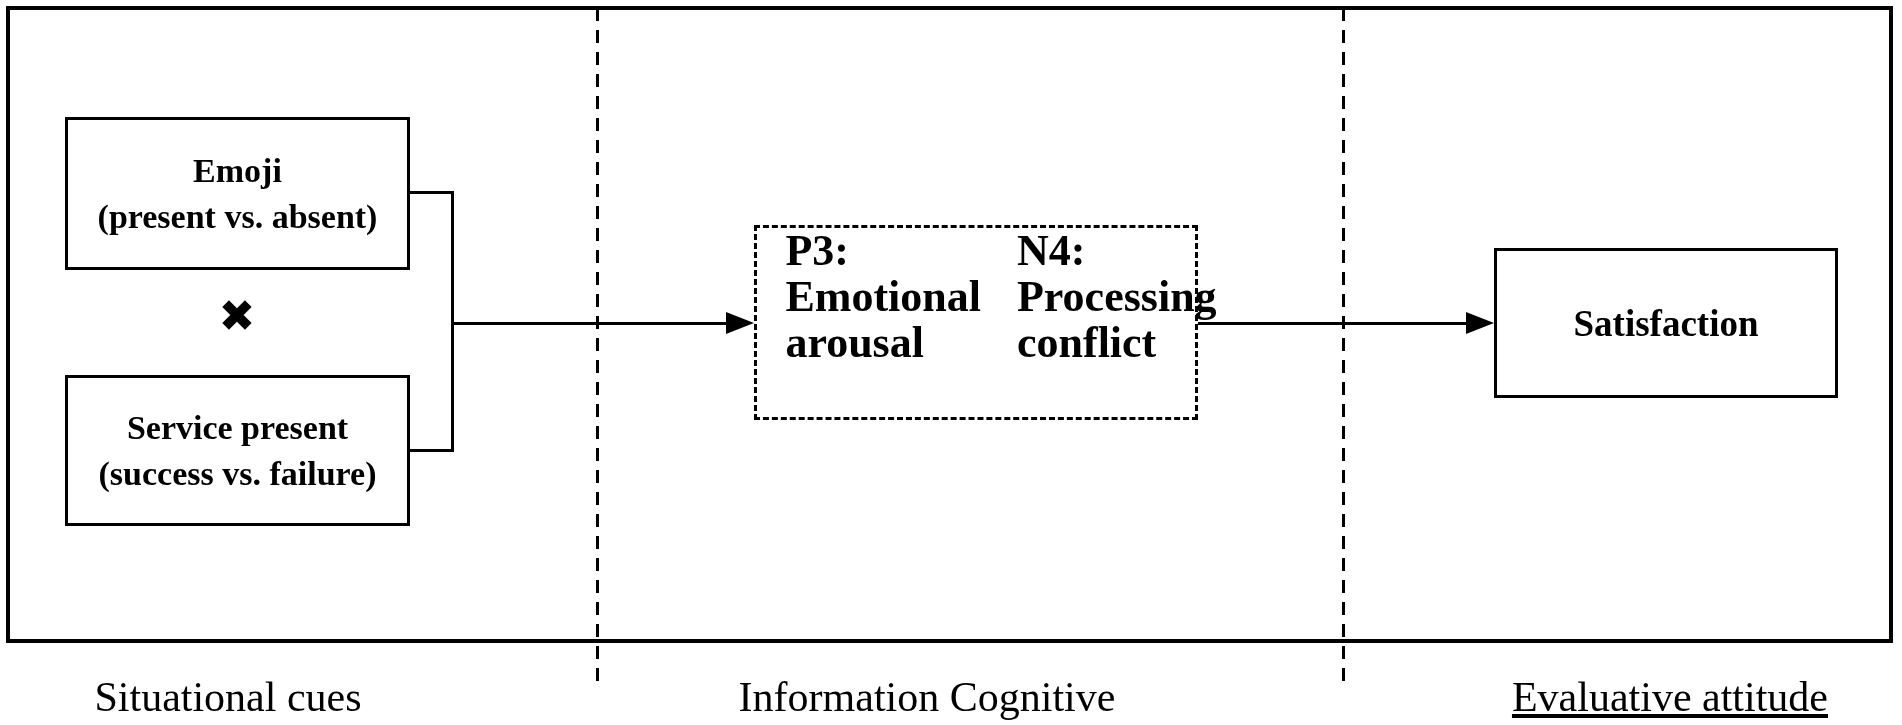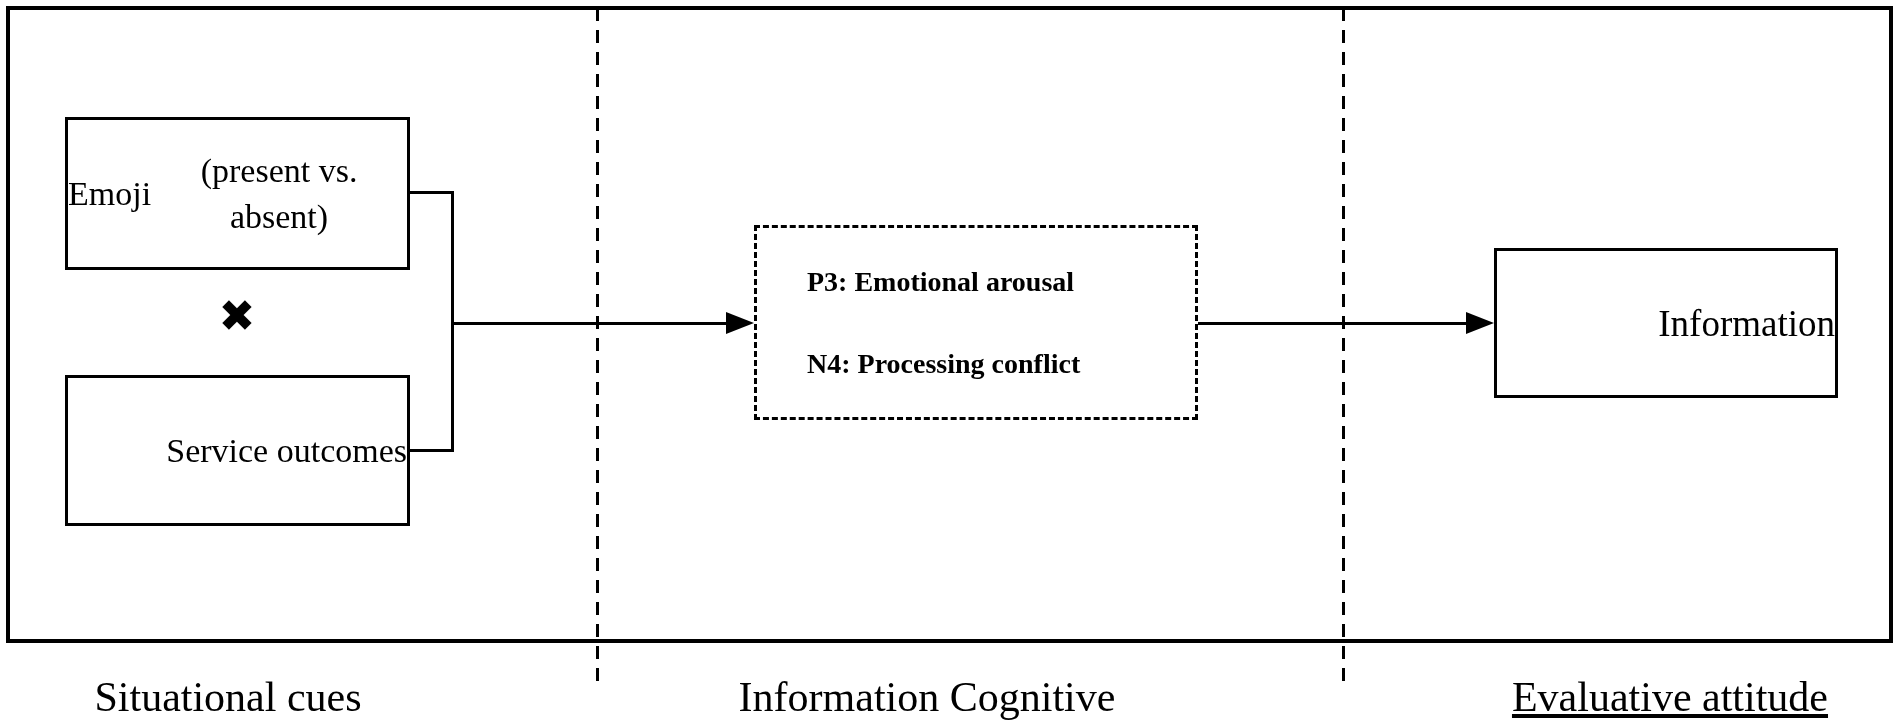--- a/index.html
+++ b/index.html
@@ -28,24 +28,24 @@
   .divider {
     top: 8px; width: 3px; height: 675px;
     background: repeating-linear-gradient(to bottom, #000 0px, #000 13px, transparent 13px, transparent 22px);
   }
   .divider-1 { left: 596px; }
   .divider-2 { left: 1342px; }
 
   
   .node {
     border: 3px solid #000;
-    display: flex; flex-direction: row;
-    align-items: center; justify-content: flex-end;
+    display: flex; flex-direction: column;
+    align-items: center; justify-content: center;
     text-align: center;
-    font-weight: normal;
+    font-weight: bold;
     background: #ffffff;
   }
   .emoji-box    { left: 65px;   top: 117px; width: 345px; height: 153px; font-size: 34px; line-height: 46px; }
   .service-box  { left: 65px;   top: 375px; width: 345px; height: 151px; font-size: 34px; line-height: 46px; }
   .satisfaction-box { left: 1494px; top: 248px; width: 344px; height: 150px; font-size: 37px; }
 
   
   .cross {
     left: 187px; top: 288px; width: 100px; height: 56px;
     display: flex; align-items: center; justify-content: center;
@@ -69,26 +69,26 @@
     border-bottom: 11px solid transparent;
     border-left: 28px solid #000;
   }
   .arrow1-head { left: 726px;  top: 312px; }
   .arrow2-head { left: 1466px; top: 312px; }
 
   
   .processing-box {
     left: 754px; top: 225px; width: 444px; height: 195px;
     border: 3px dashed #000;
-    display: flex; flex-direction: column;
+    display: flex; flex-direction: row;
     justify-content: center;
     gap: 36px;
     padding-left: 50px;
     font-weight: bold;
-    font-size: 28px; line-height: 46px;
+    font-size: 44px; line-height: 46px;
     background: #ffffff;
   }
 
   
   .section-label {
     top: 674px; height: 46px;
     font-size: 42px; line-height: 46px;
     text-align: center;
     white-space: nowrap;
   }
@@ -107,39 +107,40 @@
   <div class="abs divider divider-2"></div>
 
   <div class="abs node emoji-box">
     <div>Emoji</div>
     <div>(present vs. absent)</div>
   </div>
 
   <div class="abs cross">✖</div>
 
   <div class="abs node service-box">
-    <div>Service outcomes</div>
+    <div>Service present</div>
+    <div>(success vs. failure)</div>
   </div>
 
   <div class="abs hline bracket-top"></div>
   <div class="abs vline bracket-vertical"></div>
   <div class="abs hline bracket-bottom"></div>
 
   <div class="abs hline arrow1-line"></div>
   <div class="abs arrow-head arrow1-head"></div>
 
   <div class="abs processing-box">
     <div>P3: Emotional arousal</div>
     <div>N4: Processing conflict</div>
   </div>
 
   <div class="abs hline arrow2-line"></div>
   <div class="abs arrow-head arrow2-head"></div>
 
   <div class="abs node satisfaction-box">
-    <div>Information</div>
+    <div>Satisfaction</div>
   </div>
 
   <div class="abs section-label label-1">Situational cues</div>
   <div class="abs section-label label-2">Information Cognitive</div>
   <div class="abs section-label label-3">Evaluative attitude</div>
 
 </div>
 
 </body></html>

